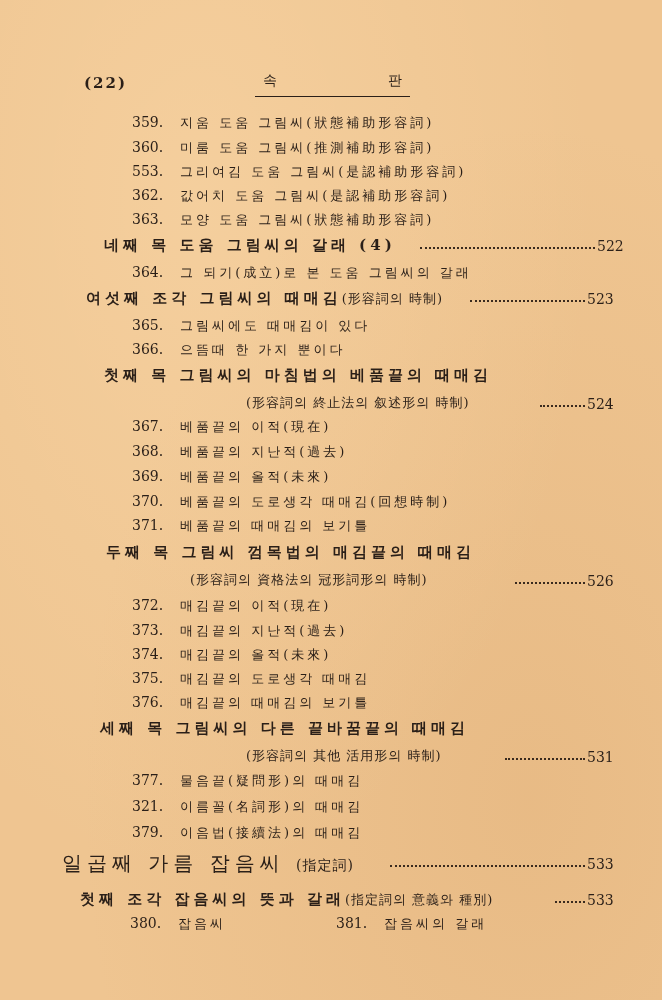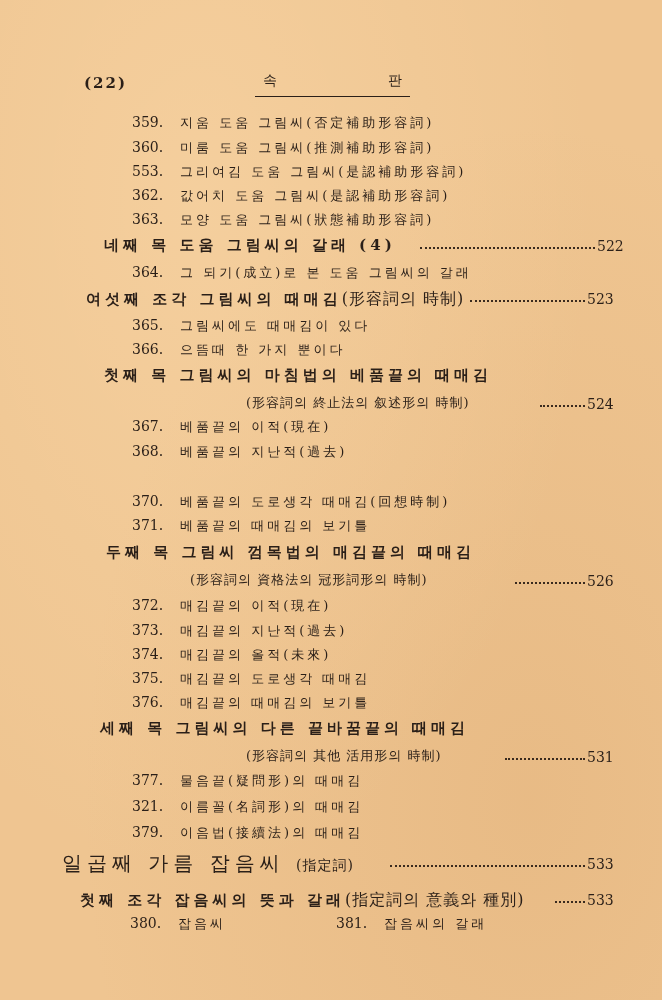--- a/index.html
+++ b/index.html
@@ -17,41 +17,41 @@
     .header { position: absolute; top: 70px; left: 0; width: 662px; height: 30px; }
     .page-num { position: absolute; left: 84px; top: 4px; font-size: 15px; font-weight: bold; letter-spacing: 2px; text-align: center; }
     .running-title { position: absolute; left: 255px; top: 0; width: 155px; height: 26px; border-bottom: 1.5px solid #2a1f18; }
     .rt-left { position: absolute; left: 8px; top: 2px; font-size: 14px; }
     .rt-right { position: absolute; right: 8px; top: 2px; font-size: 14px; }
 
     .line { position: absolute; white-space: nowrap; font-size: 13px; }
     .item .num { display: inline-block; width: 48px; font-family: "DejaVu Serif", serif; font-size: 14px; }
     .item .txt { letter-spacing: 3px; }
     .heading { font-weight: bold; font-size: 15px; letter-spacing: 4px; }
-    .heading .sub { font-weight: normal; font-size: 16px; letter-spacing: 1px; }
+    .heading .sub { font-weight: normal; font-size: 13px; letter-spacing: 1px; }
     .chapter { font-size: 20px; letter-spacing: 5px; }
     .chapter .sub { font-size: 14px; letter-spacing: 1px; }
     .leader { position: absolute; white-space: nowrap; font-size: 13px; }
     .dots { display: inline-block; border-bottom: 2px dotted #3a2a1e; height: 0; vertical-align: middle; margin-right: 2px; }
     .pg { font-size: 14px; }
   </style>
 </head>
 <body>
 
 <div class="page">
 
   <div class="header">
     <span class="page-num">(22)</span>
     <div class="running-title">
       <span class="rt-left">속</span>
       <span class="rt-right">판</span>
     </div>
   </div>
 
-  <div class="line item" style="left:132px;top:114px"><span class="num">359.</span><span class="txt">지움 도움 그림씨(否定補助形容詞)</span></div>
+  <div class="line item" style="left:132px;top:114px"><span class="num">359.</span><span class="txt">지움 도움 그림씨(狀態補助形容詞)</span></div>
   <div class="line item" style="left:132px;top:139px"><span class="num">360.</span><span class="txt">미룸 도움 그림씨(推測補助形容詞)</span></div>
   <div class="line item" style="left:132px;top:163px"><span class="num">553.</span><span class="txt">그리여김 도움 그림씨(是認補助形容詞)</span></div>
   <div class="line item" style="left:132px;top:187px"><span class="num">362.</span><span class="txt">값어치 도움 그림씨(是認補助形容詞)</span></div>
   <div class="line item" style="left:132px;top:211px"><span class="num">363.</span><span class="txt">모양 도움 그림씨(狀態補助形容詞)</span></div>
 
   <div class="line heading" style="left:104px;top:236px"><span>네째 목 도움 그림씨의 갈래 (4)</span></div>
   <div class="leader" style="left:420px;top:238px"><span class="dots" style="width:175px"></span><span class="pg">522</span></div>
 
   <div class="line item" style="left:132px;top:264px"><span class="num">364.</span><span class="txt">그 되기(成立)로 본 도움 그림씨의 갈래</span></div>
 
@@ -60,20 +60,21 @@
 
   <div class="line item" style="left:132px;top:317px"><span class="num">365.</span><span class="txt">그림씨에도 때매김이 있다</span></div>
   <div class="line item" style="left:132px;top:341px"><span class="num">366.</span><span class="txt">으뜸때 한 가지 뿐이다</span></div>
 
   <div class="line heading" style="left:104px;top:366px"><span>첫째 목 그림씨의 마침법의 베품끝의 때매김</span></div>
   <div class="line" style="left:246px;top:394px;letter-spacing:1px"><span>(形容詞의 終止法의 叙述形의 時制)</span></div>
   <div class="leader" style="left:540px;top:396px"><span class="dots" style="width:45px"></span><span class="pg">524</span></div>
 
   <div class="line item" style="left:132px;top:418px"><span class="num">367.</span><span class="txt">베품끝의 이적(現在)</span></div>
   <div class="line item" style="left:132px;top:443px"><span class="num">368.</span><span class="txt">베품끝의 지난적(過去)</span></div>
+  <div class="line item" style="left:132px;top:468px"><span class="num">369.</span><span class="txt">베품끝의 올적(未來)</span></div>
   <div class="line item" style="left:132px;top:493px"><span class="num">370.</span><span class="txt">베품끝의 도로생각 때매김(回想時制)</span></div>
   <div class="line item" style="left:132px;top:517px"><span class="num">371.</span><span class="txt">베품끝의 때매김의 보기틀</span></div>
 
   <div class="line heading" style="left:106px;top:543px"><span>두째 목 그림씨 껌목법의 매김끝의 때매김</span></div>
   <div class="line" style="left:190px;top:571px;letter-spacing:1px"><span>(形容詞의 資格法의 冠形詞形의 時制)</span></div>
   <div class="leader" style="left:515px;top:573px"><span class="dots" style="width:70px"></span><span class="pg">526</span></div>
 
   <div class="line item" style="left:132px;top:597px"><span class="num">372.</span><span class="txt">매김끝의 이적(現在)</span></div>
   <div class="line item" style="left:132px;top:622px"><span class="num">373.</span><span class="txt">매김끝의 지난적(過去)</span></div>
   <div class="line item" style="left:132px;top:646px"><span class="num">374.</span><span class="txt">매김끝의 올적(未來)</span></div>

